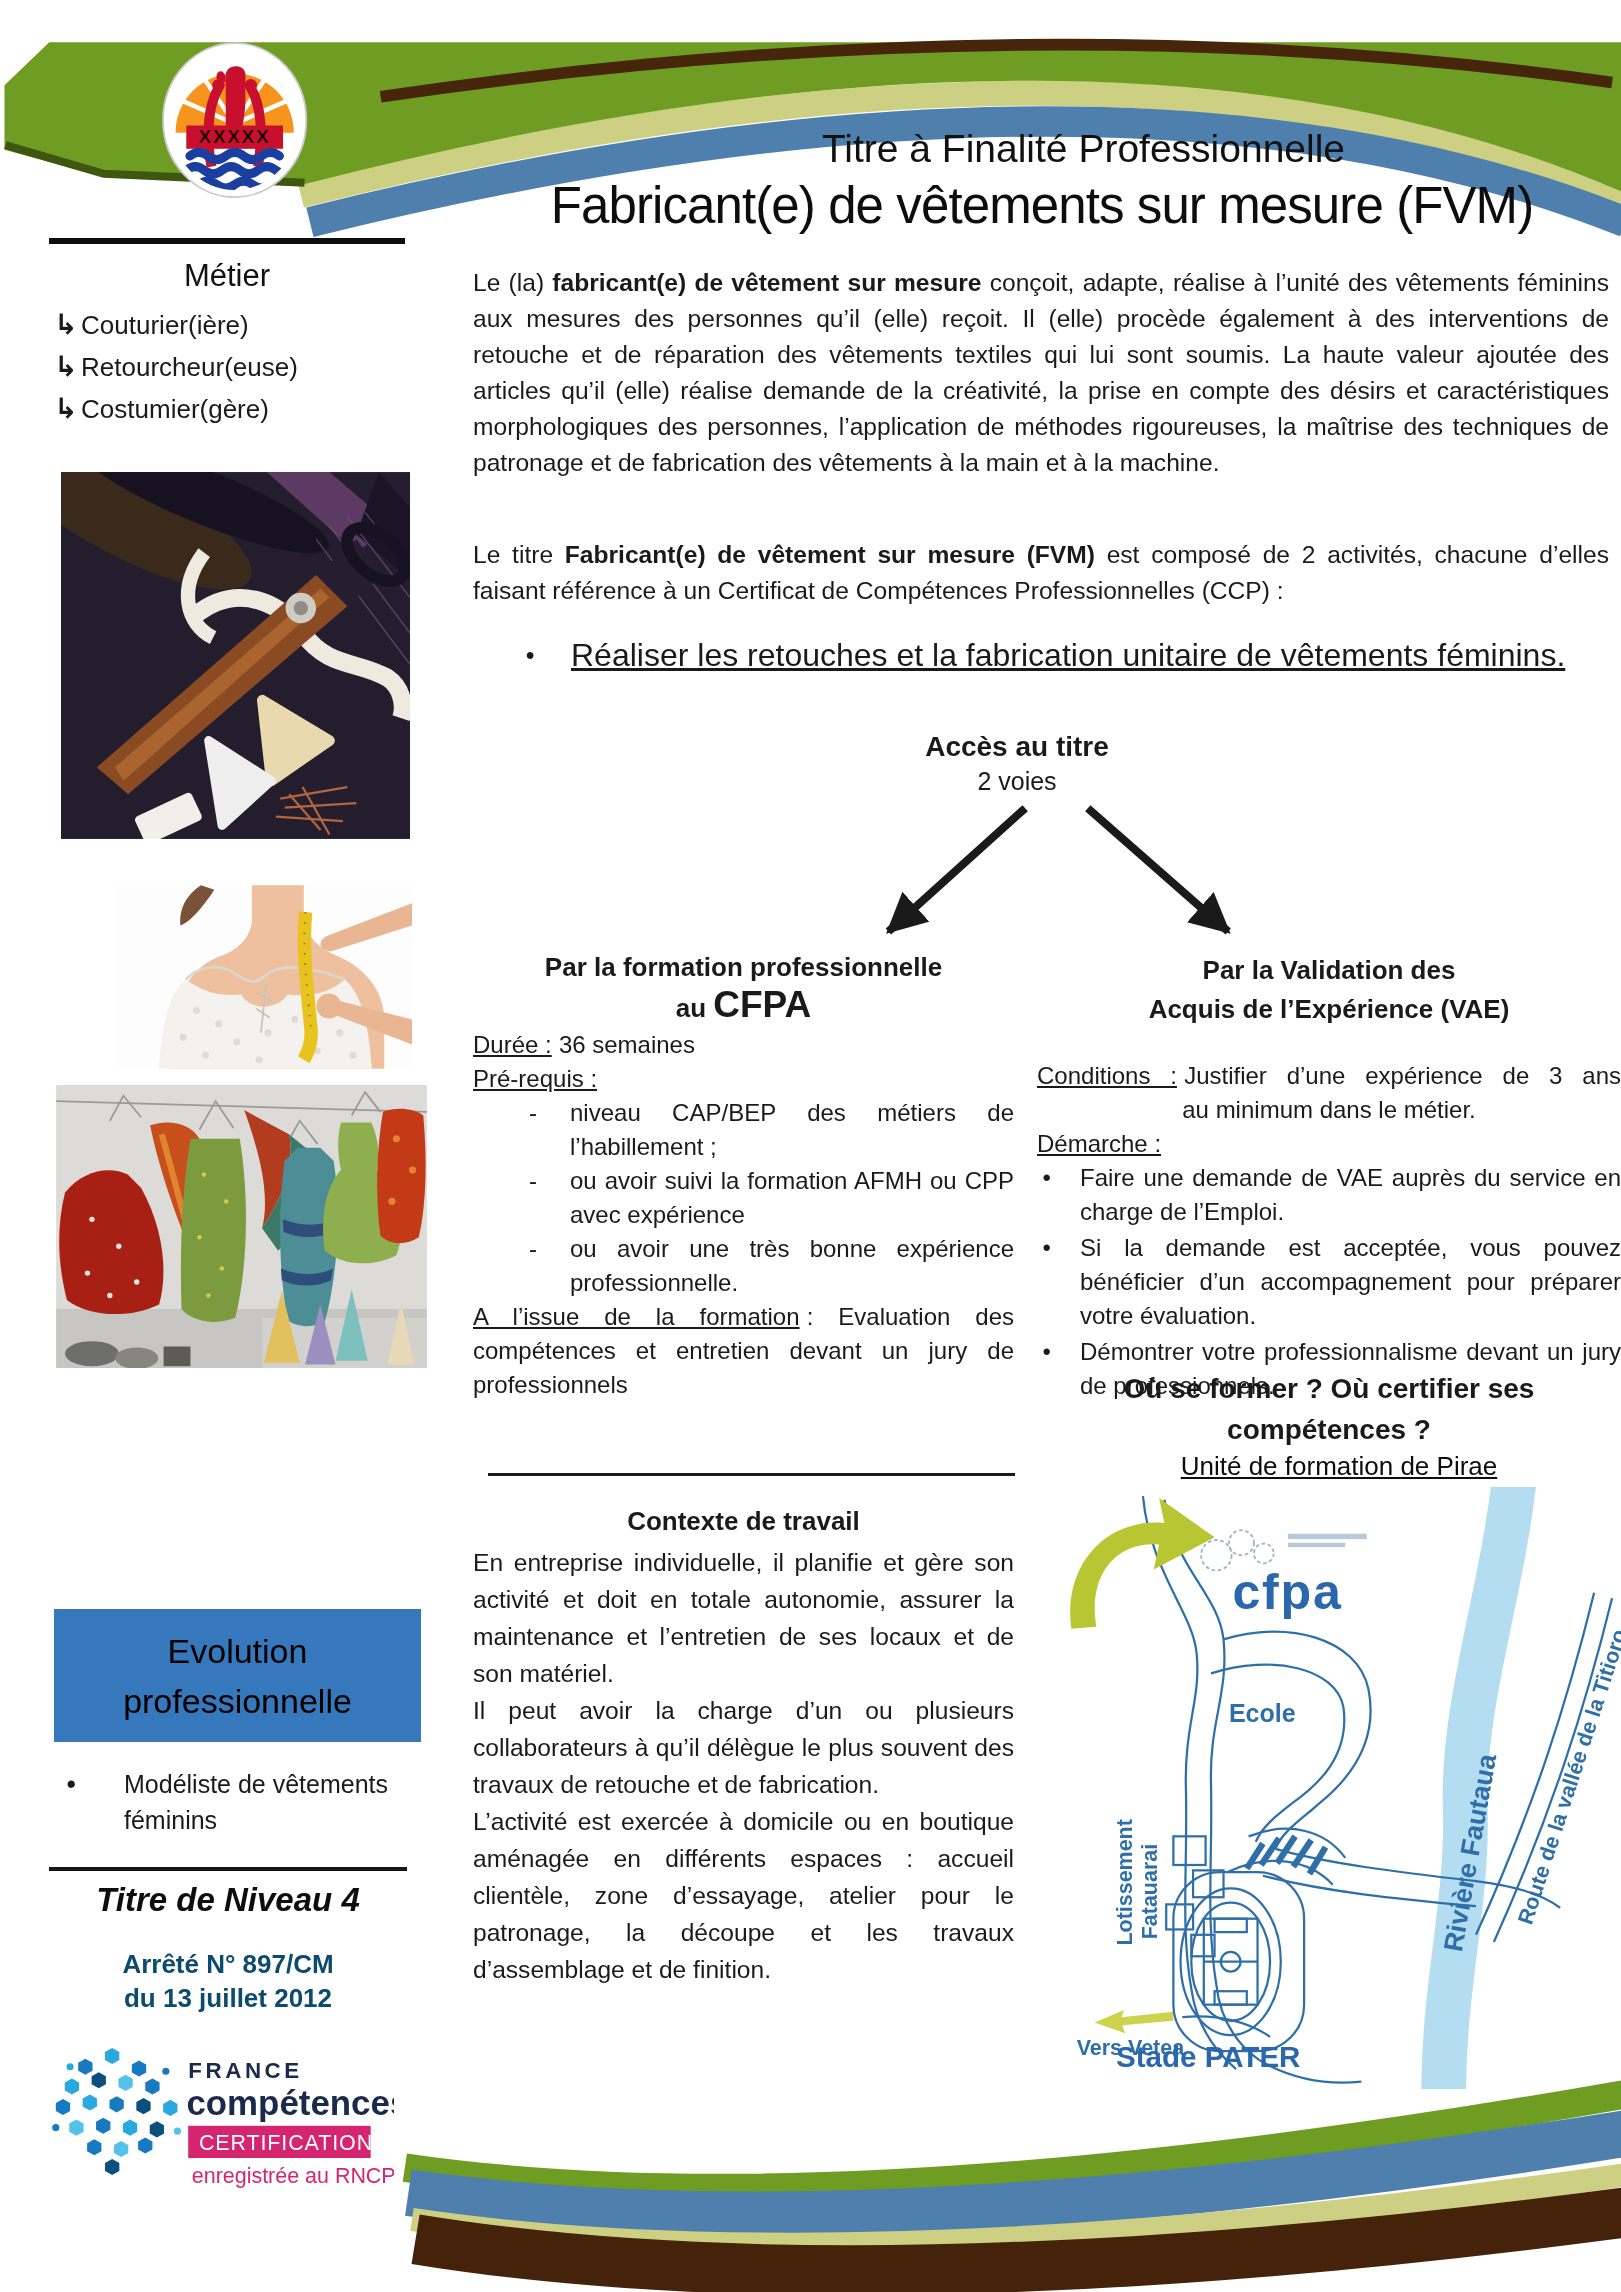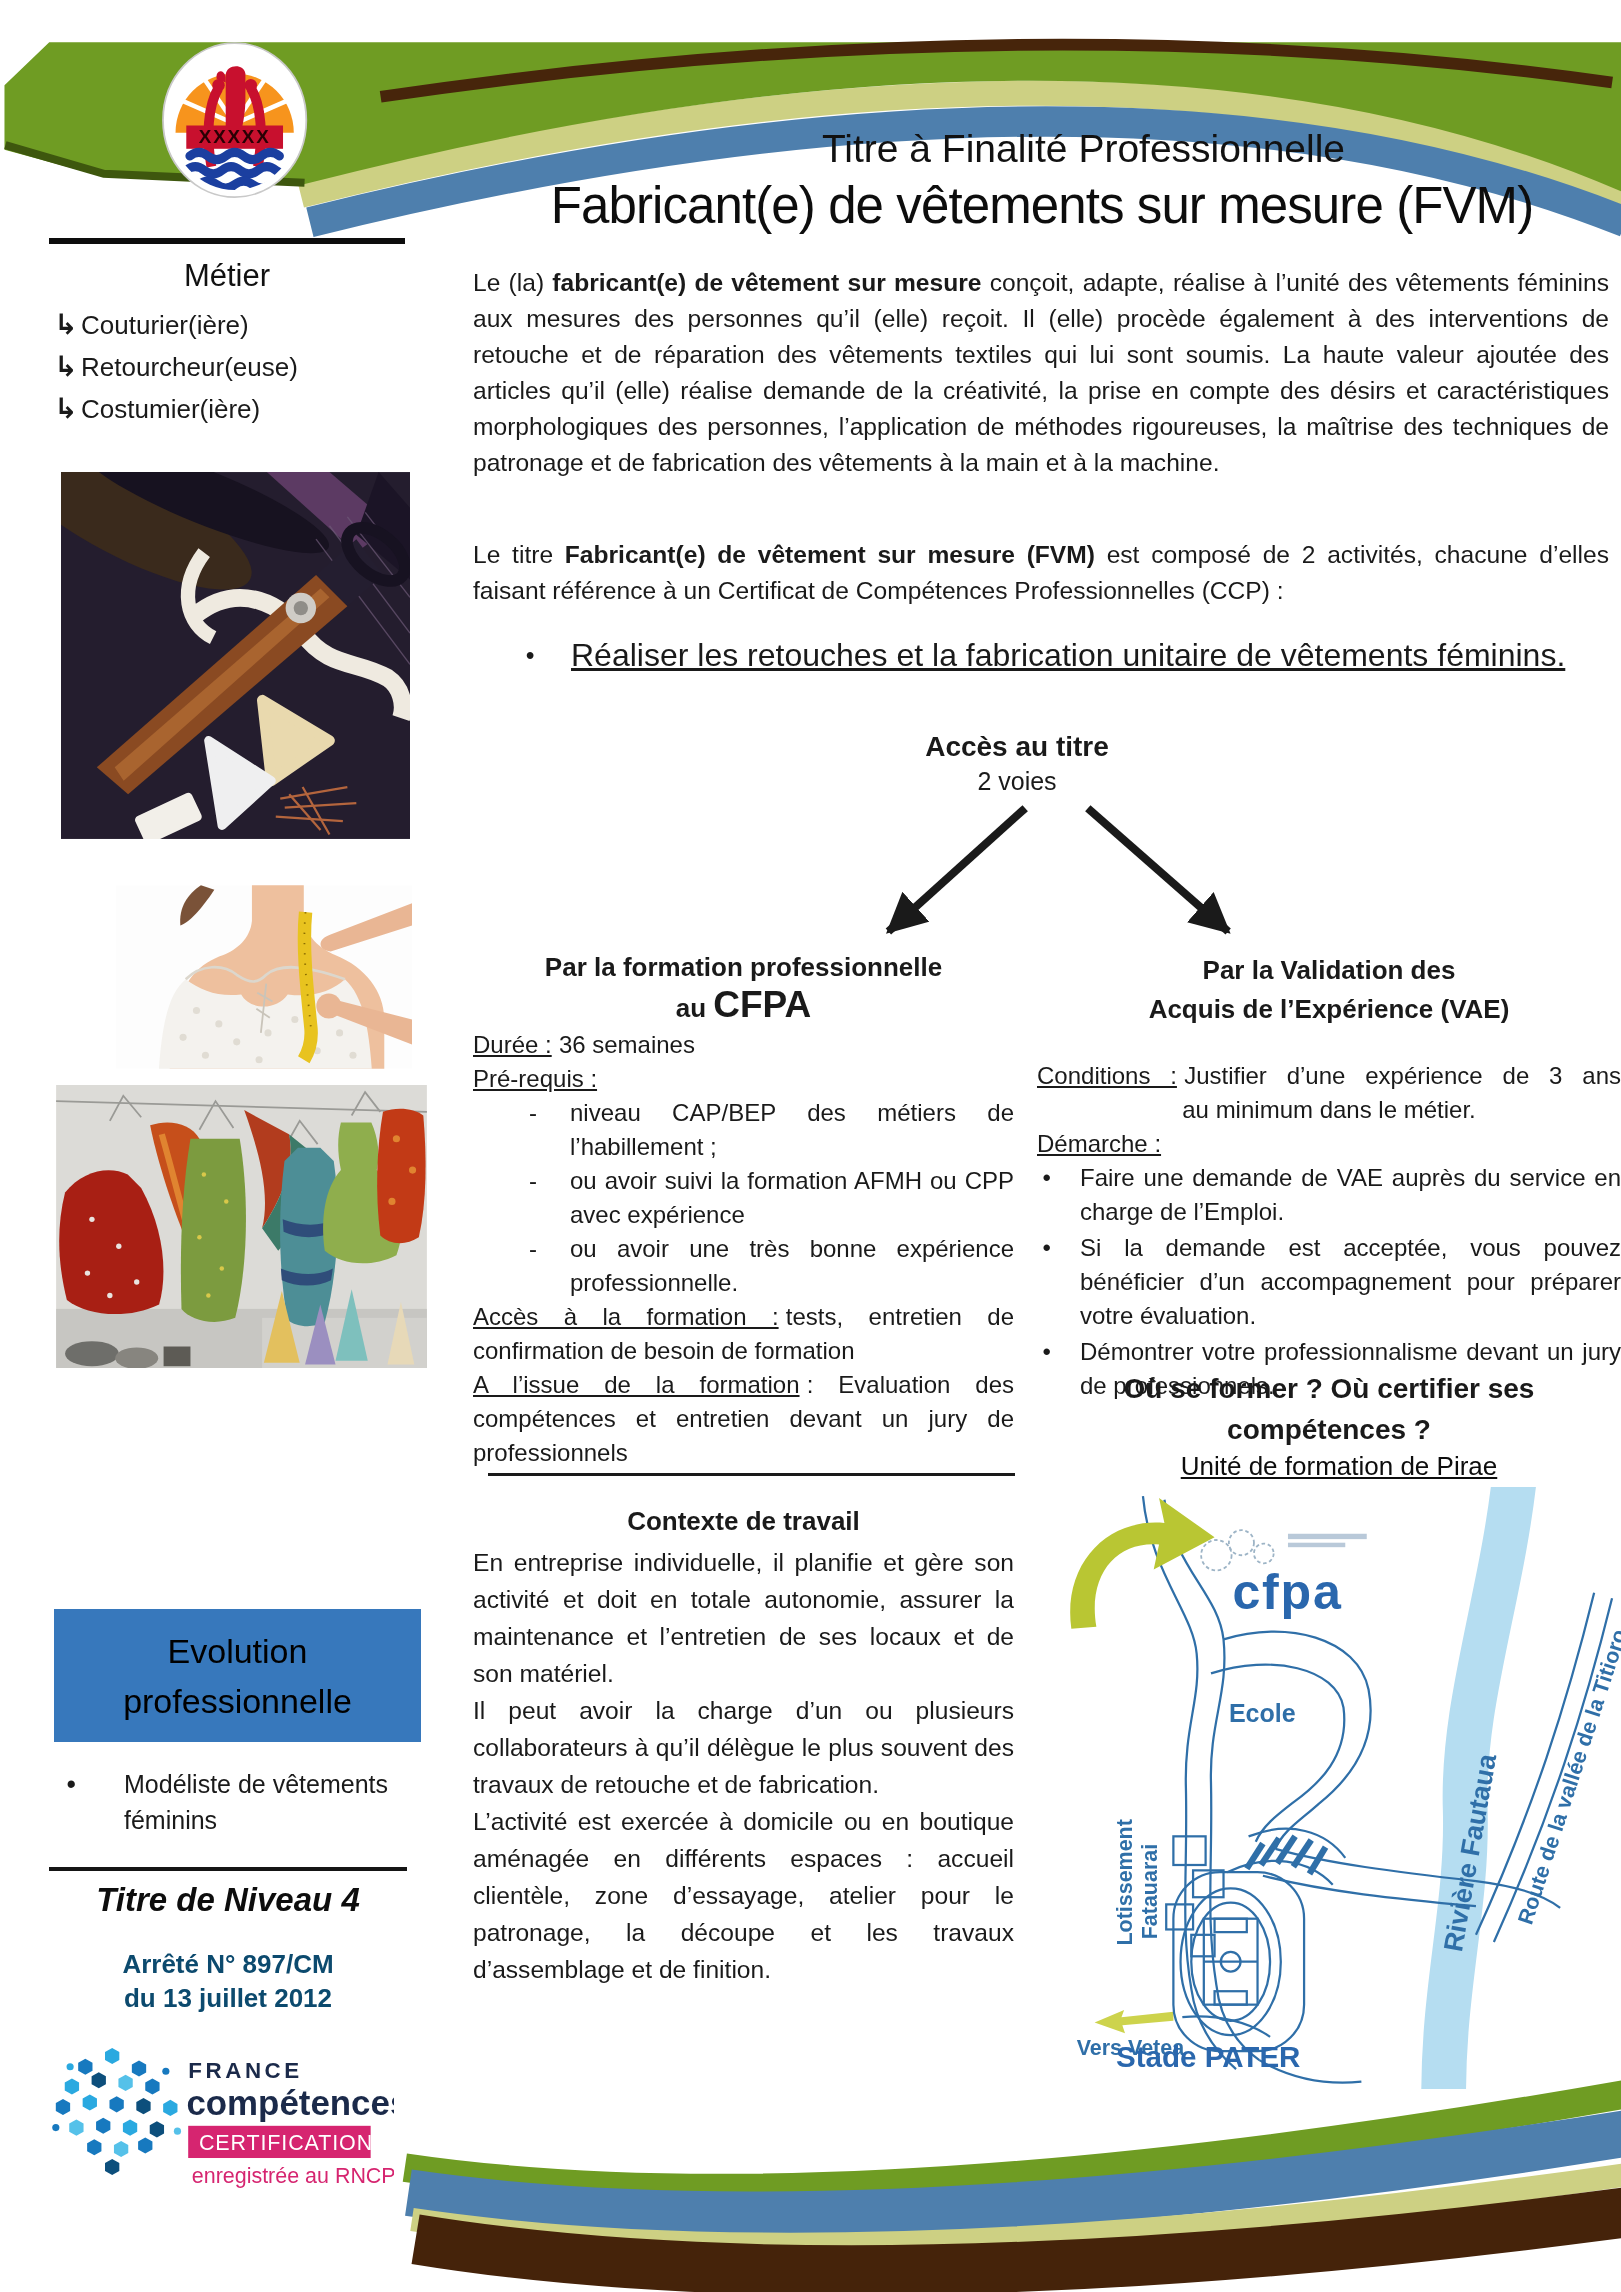--- a/index.html
+++ b/index.html
@@ -130,21 +130,21 @@
     <div class="metier-item">
       <span class="aricon">↳</span>
       <span>Couturier(ière)</span>
     </div>
     <div class="metier-item">
       <span class="aricon">↳</span>
       <span>Retourcheur(euse)</span>
     </div>
     <div class="metier-item">
       <span class="aricon">↳</span>
-      <span>Costumier(ière)</span>
+      <span>Costumier(gère)</span>
     </div>
   </div>
 
   <div class="abs photo" style="left:61px;top:472px;">
     <svg width="349" height="367" viewBox="0 0 390 410">
       <rect width="390" height="410" fill="#241d2e"></rect>
       <ellipse cx="70" cy="45" rx="160" ry="48" fill="#3a2a1c" transform="rotate(28 70 45)"></ellipse>
       <ellipse cx="160" cy="28" rx="150" ry="30" fill="#171220" transform="rotate(22 160 28)"></ellipse>
       <polygon points="230,0 330,90 370,60 300,0" fill="#5c3a63"></polygon>
       <polygon points="355,0 390,40 390,120 330,70" fill="#1b1426"></polygon>
@@ -338,21 +338,20 @@
     <div>Par la formation professionnelle</div>
     <div><span>au </span><span class="cfpa-big">CFPA</span></div>
   </div>
 
   <div class="abs formation-body">
     <div><span class="u">Durée :</span><span class="ml8">36 semaines</span></div>
     <div><span class="u">Pré-requis :</span></div>
     <div class="dash-item">niveau CAP/BEP des métiers de l’habillement ;</div>
     <div class="dash-item">ou avoir suivi la formation AFMH ou CPP avec expérience</div>
     <div class="dash-item">ou avoir une très bonne expérience professionnelle.</div>
-    <div class="just"><span class="u">Accès à la formation :</span><span class="ml8">tests, entretien de confirmation de besoin de formation</span></div>
     <div class="just"><span class="u">A l’issue de la formation</span><span class="ml8">: Evaluation des compétences et entretien devant un jury de professionnels</span></div>
   </div>
 
   <div class="abs col-right-header center">
     <div>Par la Validation des</div>
     <div>Acquis de l’Expérience (VAE)</div>
   </div>
 
   <div class="abs vae-body">
     <div class="cond1"><span class="u">Conditions :</span><span class="ml8">Justifier d’une expérience de 3 ans</span></div>

